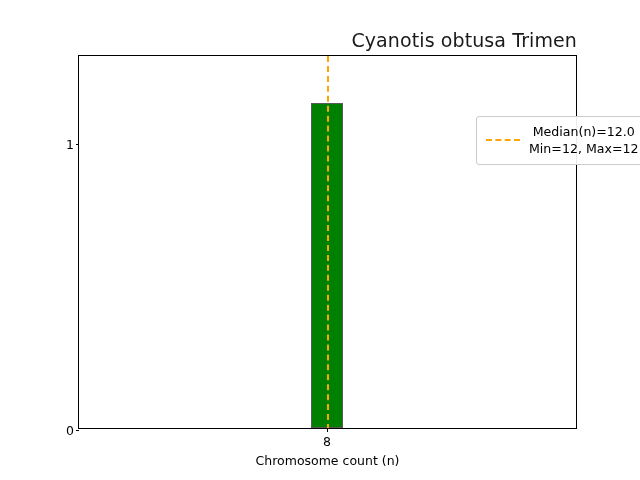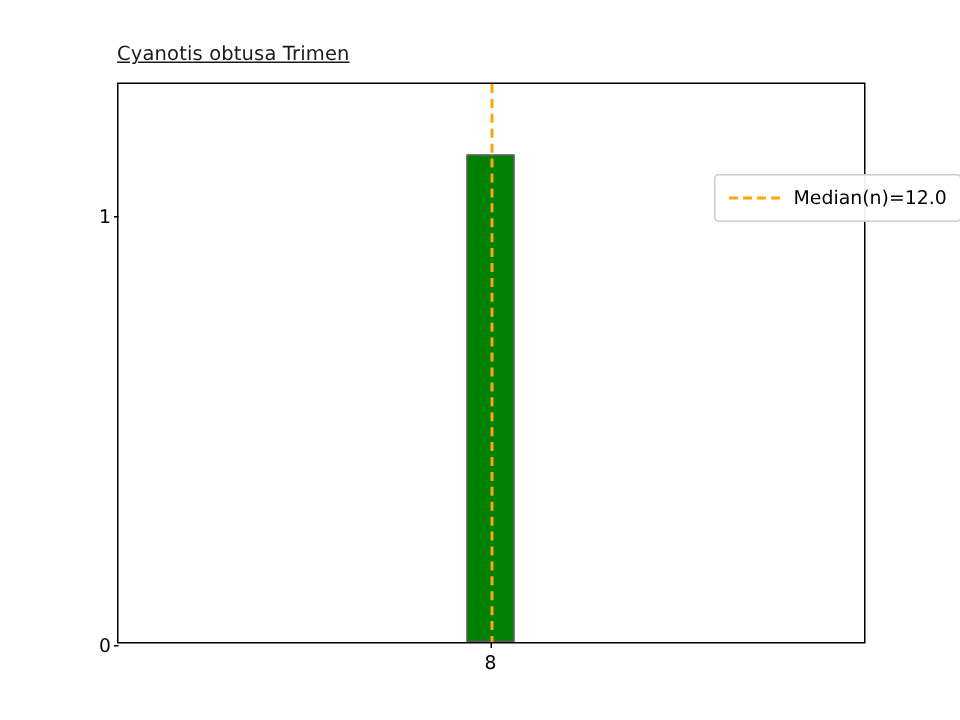--- a/index.html
+++ b/index.html
@@ -15,26 +15,25 @@
     font-family: "DejaVu Sans", sans-serif;
     overflow: hidden;
   }
 
   
   #chart-title {
     position: absolute;
     left: 78px;
     top: 29px;
     width: 499px;
-    text-align: left;
-    font-size: 13px;
+    text-align: right;
+    font-size: 19px;
     color: #1a1a1a;
     letter-spacing: 0.1px;
     white-space: nowrap;
-    text-decoration: underline;
   }
 
   
   #plot-area {
     position: absolute;
     left: 78px;
     top: 55px;
     width: 499px;
     height: 374px;
     border: 1.15px solid #000000;
@@ -183,19 +182,21 @@
     <div class="xtick-wrap" style="left:248px;">
       <span class="xtick-mark"></span>
       <span class="xtick-label">8</span>
     </div>
 
     <div id="legend">
       <div class="legend-row">
         <span class="legend-swatch"></span>
         <span class="legend-text-block">
           <span class="legend-line">Median(n)=12.0</span>
+          <span class="legend-line">Min=12, Max=12</span>
         </span>
       </div>
     </div>
   </div>
 
+  <div id="xlabel">Chromosome count (n)</div>
 
 </div>
 
 </body></html>

